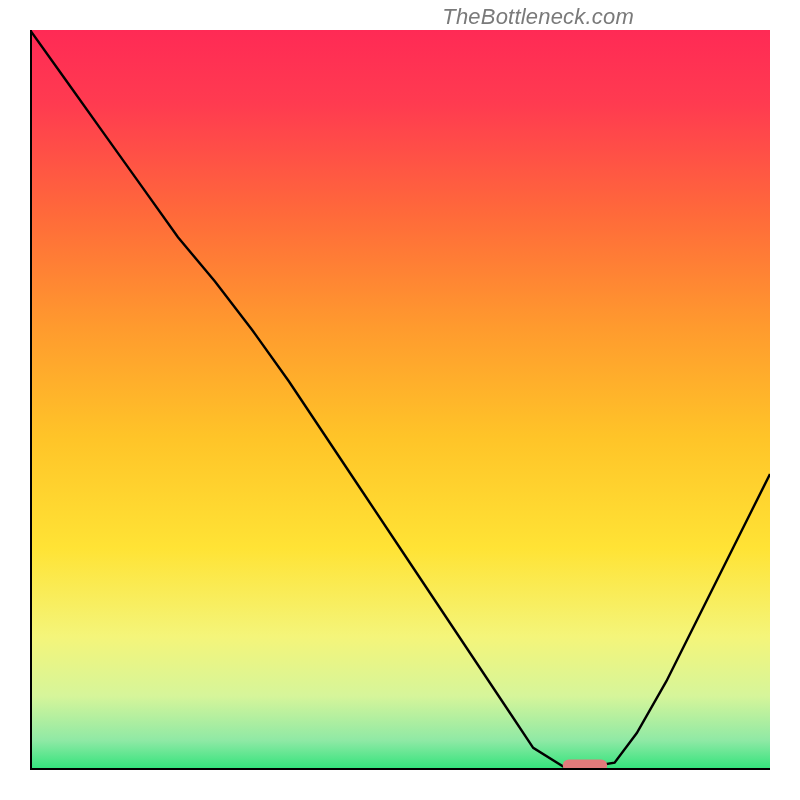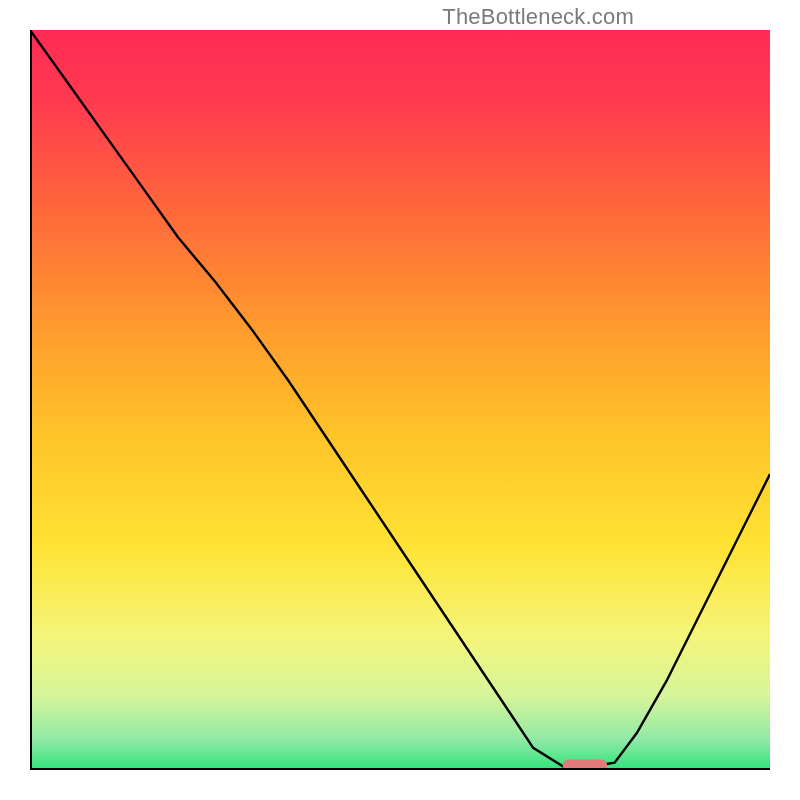--- a/index.html
+++ b/index.html
@@ -9,20 +9,21 @@
     height: 800px;
     overflow: hidden;
     background: #ffffff;
     font-family: Arial, Helvetica, sans-serif;
   }
   .frame {
     position: relative;
     width: 646px;
     height: 800px;
     box-sizing: border-box;
+    font-style: italic;
   }
   .watermark {
     position: absolute;
     top: 4px;
     right: 12px;
     color: #7a7a7a;
     font-size: 22px;
     font-weight: 500;
     letter-spacing: 0.2px;
     z-index: 5;

